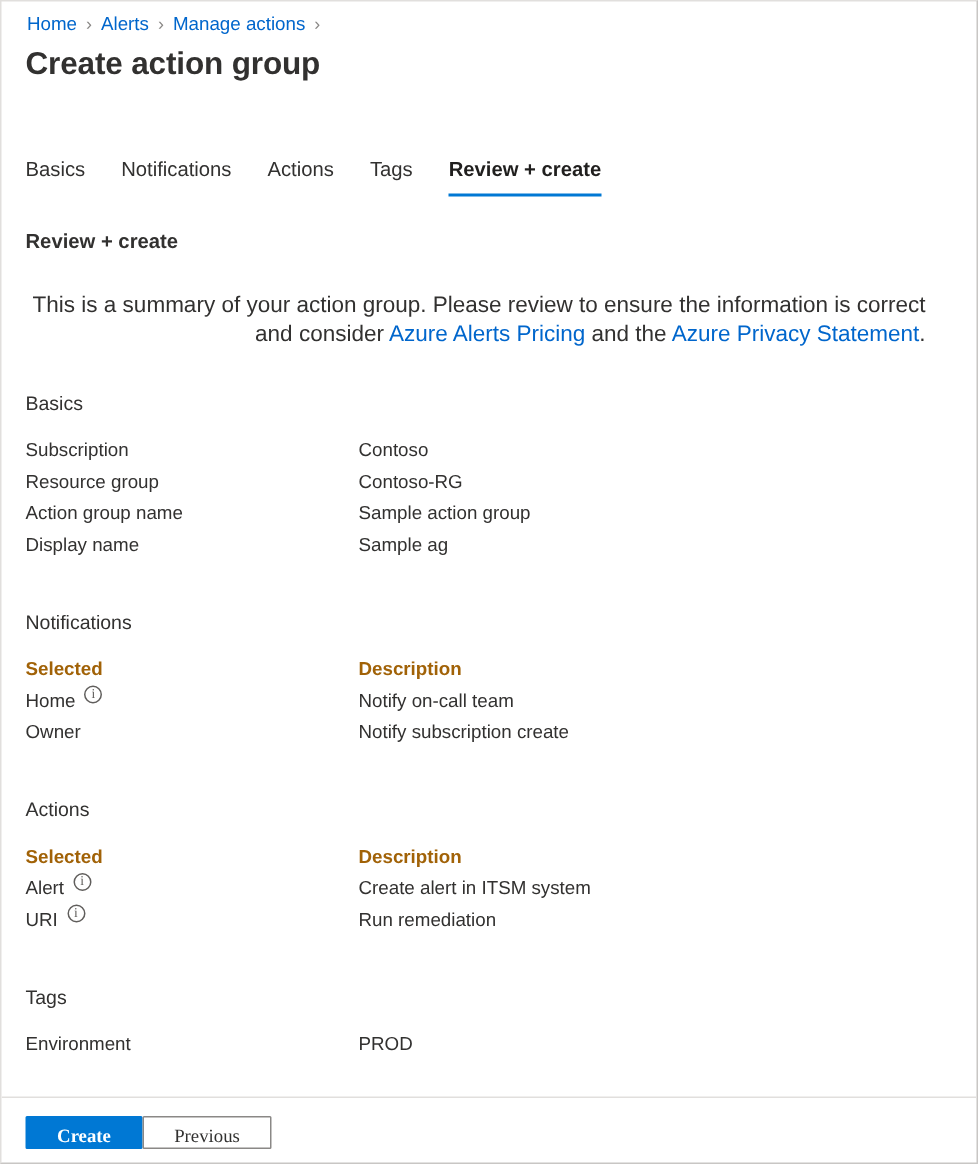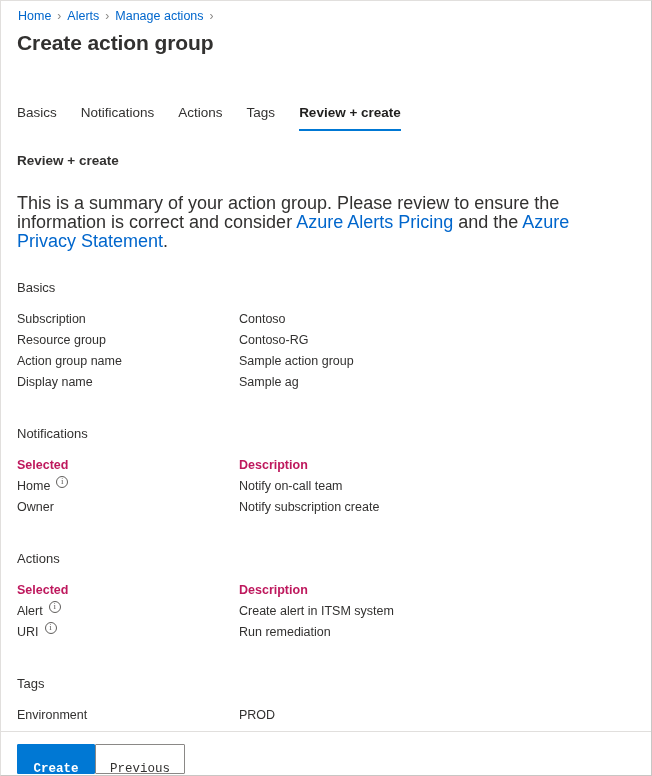--- a/index.html
+++ b/index.html
@@ -101,25 +101,26 @@
     right: 20px;
   }
   .section-heading {
     font-size: 13.5px;
     font-weight: 600;
     color: #323130;
     line-height: 19px;
     margin: 0 0 24px 0;
   }
   .intro-text {
-    font-size: 18px;
+    font-size: 15px;
     color: #323130;
     line-height: 19px;
     margin: 0 0 28px 0;
     max-width: 600px;
+    text-align: right;
   }
   .inline-link {
     color: #0066cc;
     cursor: pointer;
     text-decoration: none;
   }
 
   .group { margin-bottom: 10px; }
   .group-title {
     font-size: 13px;
@@ -141,21 +142,21 @@
     display: flex;
     align-items: flex-start;
   }
   .row .cell-value {
     font-size: 12.5px;
     color: #323130;
   }
   .row.headerrow .cell-label,
   .row.headerrow .cell-value {
     font-weight: 700;
-    color: #be185d;
+    color: #a16207;
   }
 
   .info-icon {
     display: inline-flex;
     align-items: center;
     justify-content: center;
     width: 12px;
     height: 12px;
     margin-left: 6px;
     border: 1px solid #605e5c;
@@ -183,25 +184,25 @@
     background: #e1dfdd;
   }
   .footer {
     position: absolute;
     left: 16px;
     top: 743px;
     display: flex;
     align-items: center;
   }
   .btn {
-    font-family: Liberation Mono, monospace;
+    font-family: Liberation Serif, serif;
     font-size: 12.5px;
     height: 22px;
     line-height: 20px;
-    padding: 14px 14px;
+    padding: 2px 14px;
     box-sizing: border-box;
     cursor: pointer;
     border-radius: 1px;
     white-space: nowrap;
   }
   .btn-primary {
     background: #0078d4;
     color: #ffffff;
     border: 1px solid #0078d4;
     font-weight: 600;

